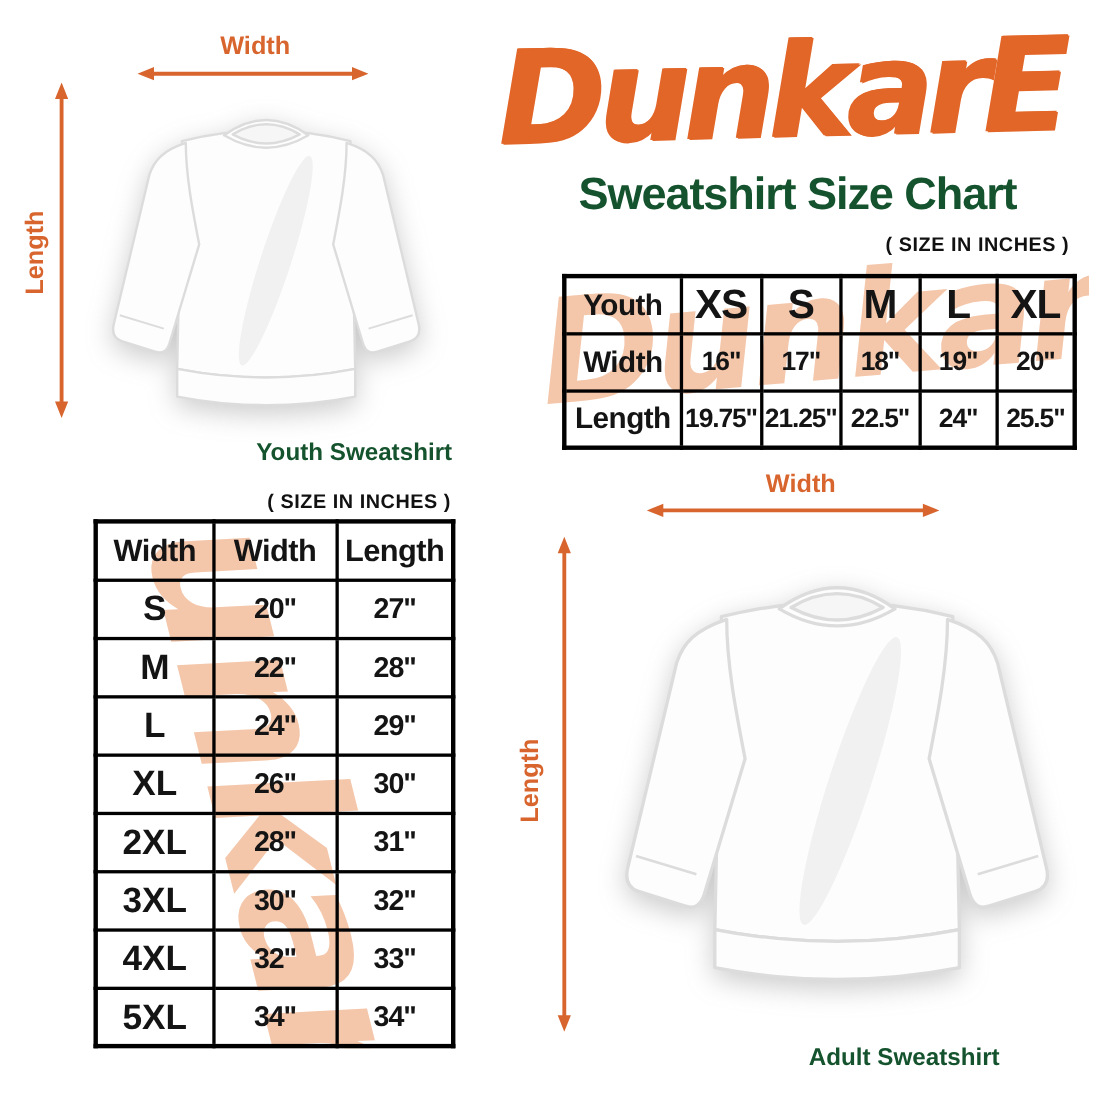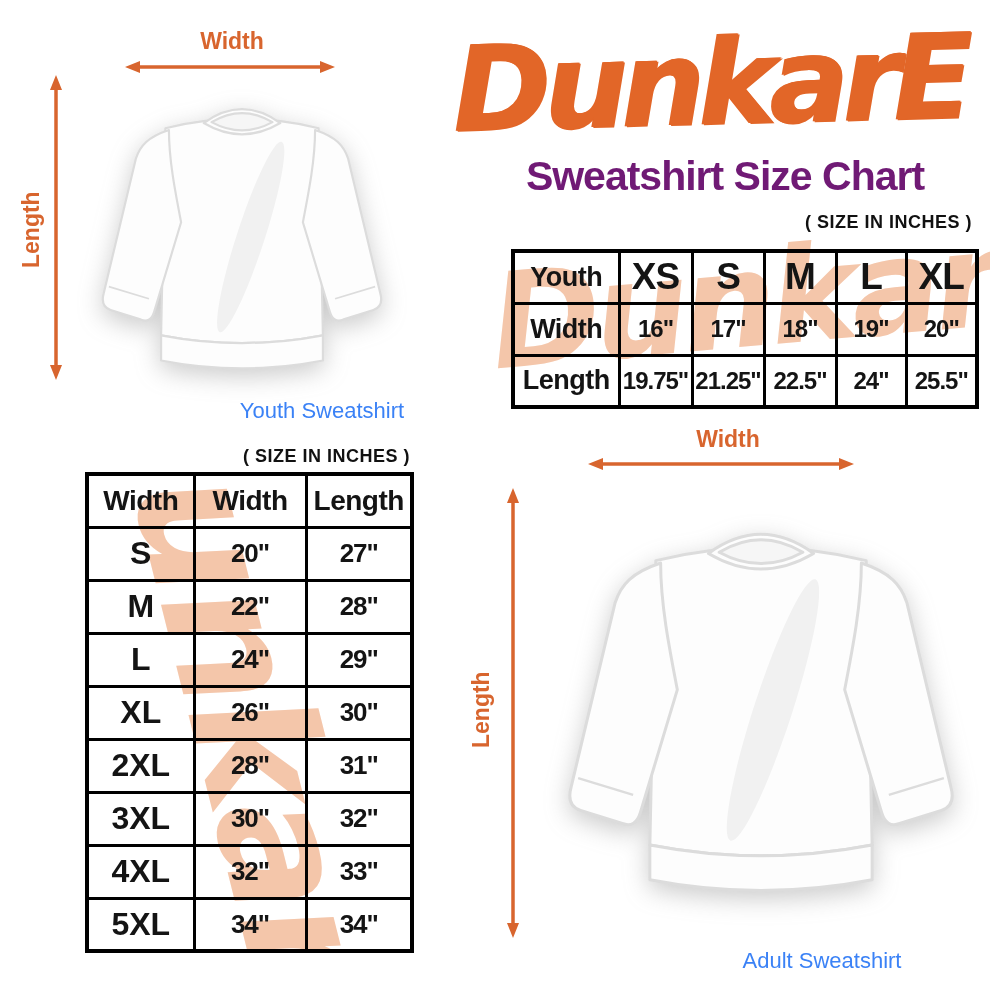--- a/index.html
+++ b/index.html
@@ -15,21 +15,21 @@
     text-align:center; color:#E26628;
     font-family:"DejaVu Sans", sans-serif;
     font-size:118px; font-weight:bold; font-style:italic;
     letter-spacing:-7px; line-height:150px;
     transform:rotate(-1.5deg);
     text-shadow:1px 1px 0 #E26628, -1px 0 0 #E26628;
     white-space:nowrap;
   }
   .title {
     position:absolute; left:465px; top:153px; width:520px;
-    text-align:center; font-size:41px; font-weight:700; color:#701a75;
+    text-align:center; font-size:41px; font-weight:700; color:#14532d;
     letter-spacing:-1px; white-space:nowrap;
   }
   .size-note-top {
     position:absolute; left:690px; top:212px; width:282px;
     text-align:right; font-size:18px; font-weight:700; color:#111; letter-spacing:0.5px;
     white-space:nowrap;
   }
   .size-note-adult {
     position:absolute; left:150px; top:446px; width:260px;
     text-align:right; font-size:18px; font-weight:700; color:#111; letter-spacing:0.5px;
@@ -69,21 +69,21 @@
   
   .dim-label {
     position:absolute; color:#D8652E; font-size:23px; font-weight:700;
     text-align:center; z-index:3; letter-spacing:0;
   }
   .v-label {
     writing-mode:vertical-rl; transform:rotate(180deg); text-align:center;
   }
   .arrow { position:absolute; z-index:3; }
   .caption {
-    position:absolute; font-size:22px; font-weight:400; color:#3b82f6;
+    position:absolute; font-size:22px; font-weight:700; color:#14532d;
     text-align:center; z-index:3; white-space:nowrap;
   }
   .sweatshirt {
     position:absolute; z-index:1;
     filter:drop-shadow(0 7px 12px rgba(110,110,110,0.35));
   }
 </style>
 </head>
 <body>
 

